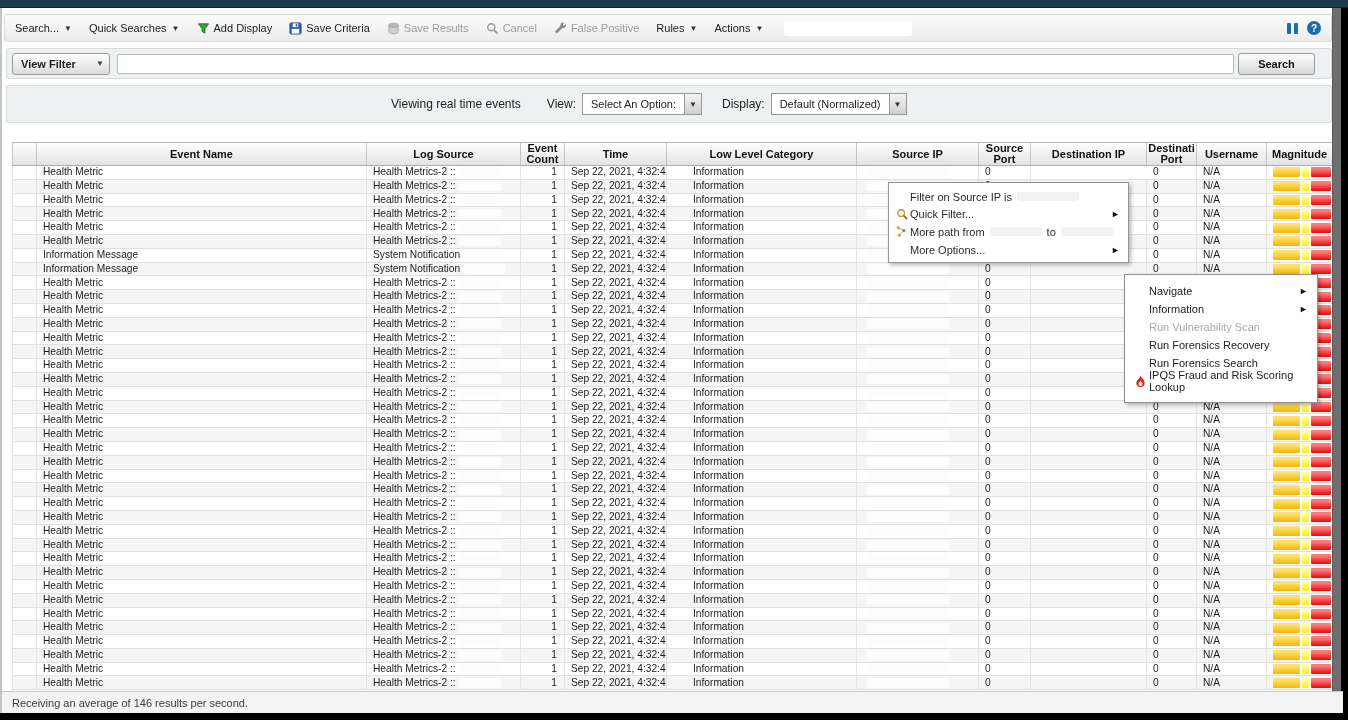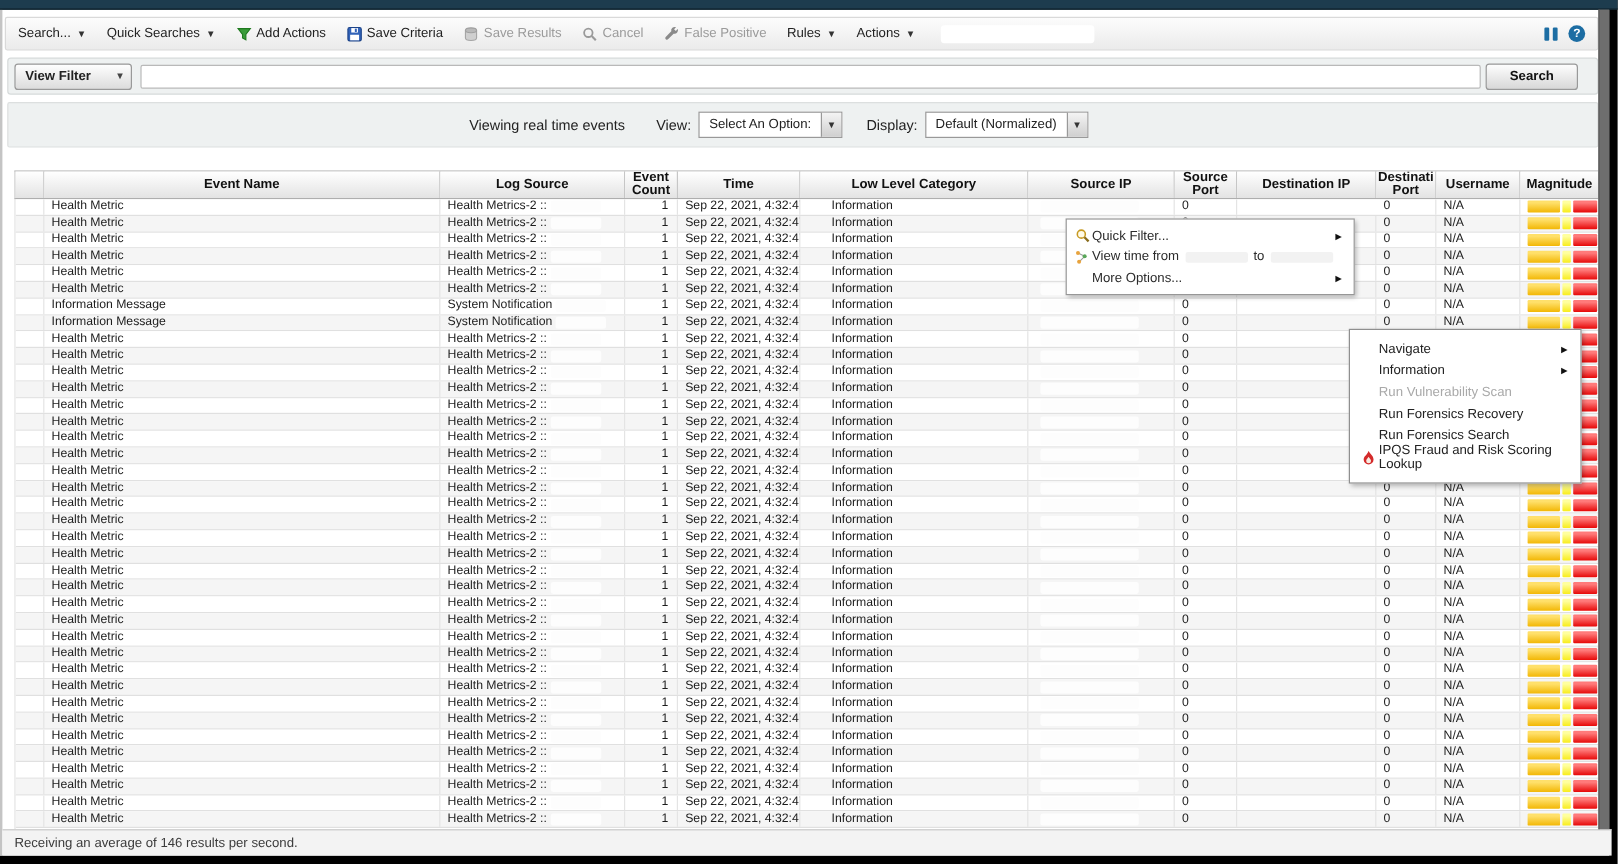--- a/index.html
+++ b/index.html
@@ -154,21 +154,21 @@
         <div class="tb-item">
           <span>Quick Searches</span>
           <span class="caret">▼</span>
         </div>
         <div class="tb-item">
           <span class="icon">
             <svg width="13" height="13" viewBox="0 0 14 14">
               <path d="M1.5 2h11L8.5 7.2V12l-3-1.7V7.2z" fill="#3a9c3a" stroke="#1f7a1f"></path>
             </svg>
           </span>
-          <span>Add Actions</span>
+          <span>Add Display</span>
         </div>
         <div class="tb-item">
           <span class="icon">
             <svg width="13" height="13" viewBox="0 0 14 14">
               <rect x="1" y="1" width="12" height="12" rx="1.5" fill="#3263b8" stroke="#1d4489"></rect>
               <rect x="4" y="1.5" width="6" height="4" fill="#fff"></rect>
               <rect x="7.2" y="2" width="1.8" height="3" fill="#3263b8"></rect>
               <rect x="3" y="7.5" width="8" height="5" fill="#fff"></rect>
             </svg>
           </span>
@@ -1211,39 +1211,44 @@
               <i class="mag-seg mag-yellow"></i>
               <i class="mag-seg mag-red"></i>
             </span>
           </div>
         </div>
       </div>
   </div>
 
   <div class="ctx-menu" style="top:174px;">
       <div class="ctx-item">
+        <span class="gutter"></span>
+        <span class="txt">Filter on Source IP is</span>
+        <span class="m-redact" style="width: 62px;"></span>
+      </div>
+      <div class="ctx-item">
         <span class="gutter">
           <svg width="13" height="13" viewBox="0 0 14 14">
             <circle cx="5.5" cy="5.5" r="3.6" fill="#fffbe8" stroke="#c79a23" stroke-width="1.4"></circle>
             <line x1="8.3" y1="8.3" x2="12" y2="12" stroke="#8a6d1d" stroke-width="2"></line>
           </svg>
         </span>
         <span class="txt">Quick Filter...</span>
         <span class="arrow">►</span>
       </div>
       <div class="ctx-item">
         <span class="gutter">
           <svg width="13" height="13" viewBox="0 0 14 14">
             <path d="M2.5 3l6 3-5 5" fill="none" stroke="#9a9a9a"></path>
             <circle cx="2.5" cy="3" r="1.8" fill="#e8a33d"></circle>
             <circle cx="8.5" cy="6" r="1.8" fill="#5aa75a"></circle>
             <circle cx="3.5" cy="11" r="1.8" fill="#e8a33d"></circle>
           </svg>
         </span>
-        <span class="txt">View time from</span>
+        <span class="txt">More path from</span>
         <span class="m-redact" style="width: 52px;"></span>
         <span class="txt">to</span>
         <span class="m-redact" style="width: 52px;"></span>
       </div>
       <div class="ctx-item">
         <span class="gutter"></span>
         <span class="txt">More Options...</span>
         <span class="arrow">►</span>
       </div>
     </div>

